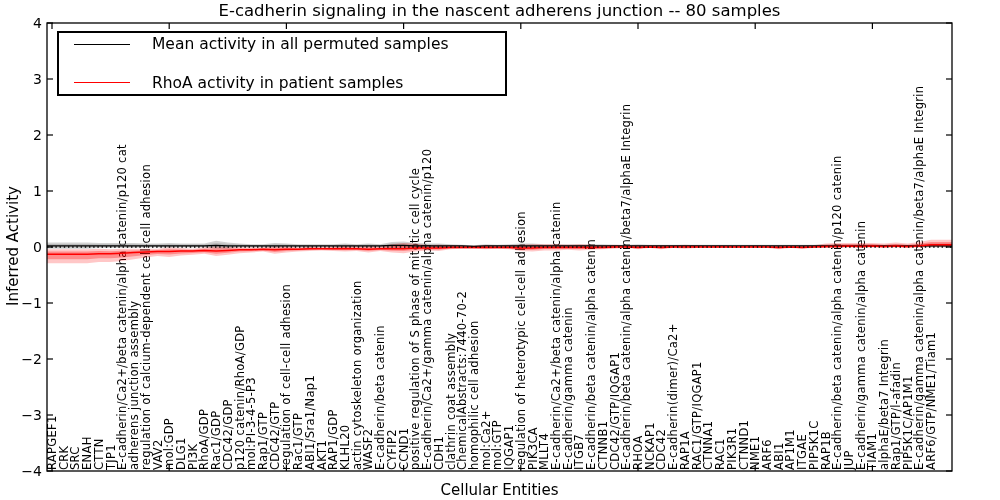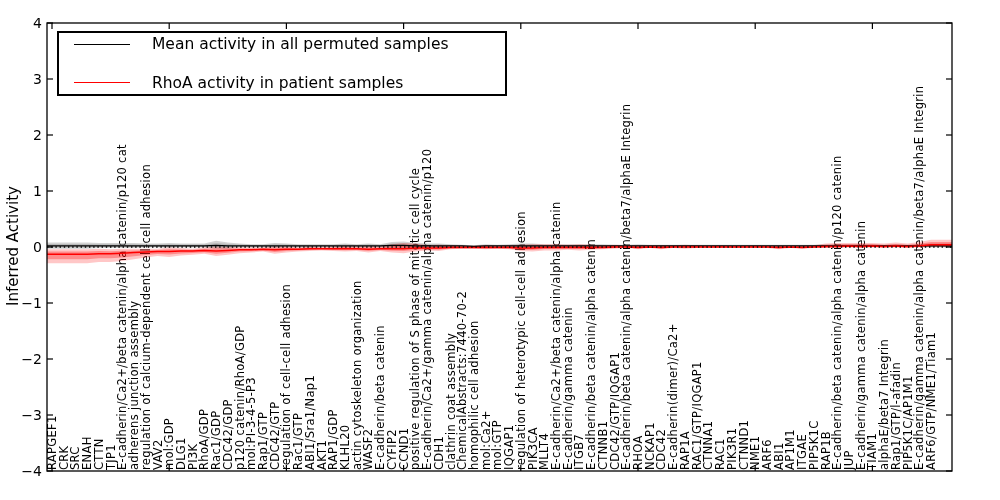--- a/index.html
+++ b/index.html
@@ -21,20 +21,21 @@
   #ylab{position:absolute;left:13px;top:246px;transform:translate(-50%,-50%) rotate(-90deg);
        white-space:nowrap;font-size:15px;}
   #xlab{position:absolute;left:47px;bottom:1px;width:905px;text-align:center;font-size:15px;}
   .ytick{position:absolute;left:8px;width:34px;text-align:right;font-size:14px;
        height:18px;line-height:18px;}
 </style>
 </head>
 <body>
 
 <div id="fig">
+  <div id="chart-title">E-cadherin signaling in the nascent adherens junction -- 80 samples</div>
 
   <div id="xcats">
       <div class="xcat" style="left: 57px; bottom: 30px;">RAPGEF1</div>
       <div class="xcat" style="left: 68.7px; bottom: 30px;">CRK</div>
       <div class="xcat" style="left: 80.4px; bottom: 30px;">SRC</div>
       <div class="xcat" style="left: 92.2px; bottom: 30px;">ENAH</div>
       <div class="xcat" style="left: 103.9px; bottom: 30px;">CTTN</div>
       <div class="xcat" style="left: 115.6px; bottom: 30px;">TJP1</div>
       <div class="xcat" style="left: 127.3px; bottom: 30px;">E-cadherin/Ca2+/beta catenin/alpha catenin/p120 cat</div>
       <div class="xcat" style="left: 139px; bottom: 30px;">adherens junction assembly</div>
@@ -158,20 +159,21 @@
       <span class="sw" id="sw0" style="border-top-color: rgb(0, 0, 0);"></span>
       <span class="llabel">Mean activity in all permuted samples</span>
     </div>
     <div class="lrow">
       <span class="sw" id="sw1" style="border-top-color: rgb(255, 0, 0);"></span>
       <span class="llabel">RhoA activity in patient samples</span>
     </div>
   </div>
 
   <div id="ylab">Inferred Activity</div>
+  <div id="xlab">Cellular Entities</div>
   <div id="yticks">
       <div class="ytick" style="top: 462px;">−4</div>
       <div class="ytick" style="top: 406px;">−3</div>
       <div class="ytick" style="top: 350px;">−2</div>
       <div class="ytick" style="top: 294px;">−1</div>
       <div class="ytick" style="top: 238px;">0</div>
       <div class="ytick" style="top: 182px;">1</div>
       <div class="ytick" style="top: 126px;">2</div>
       <div class="ytick" style="top: 70px;">3</div>
       <div class="ytick" style="top: 14px;">4</div>

